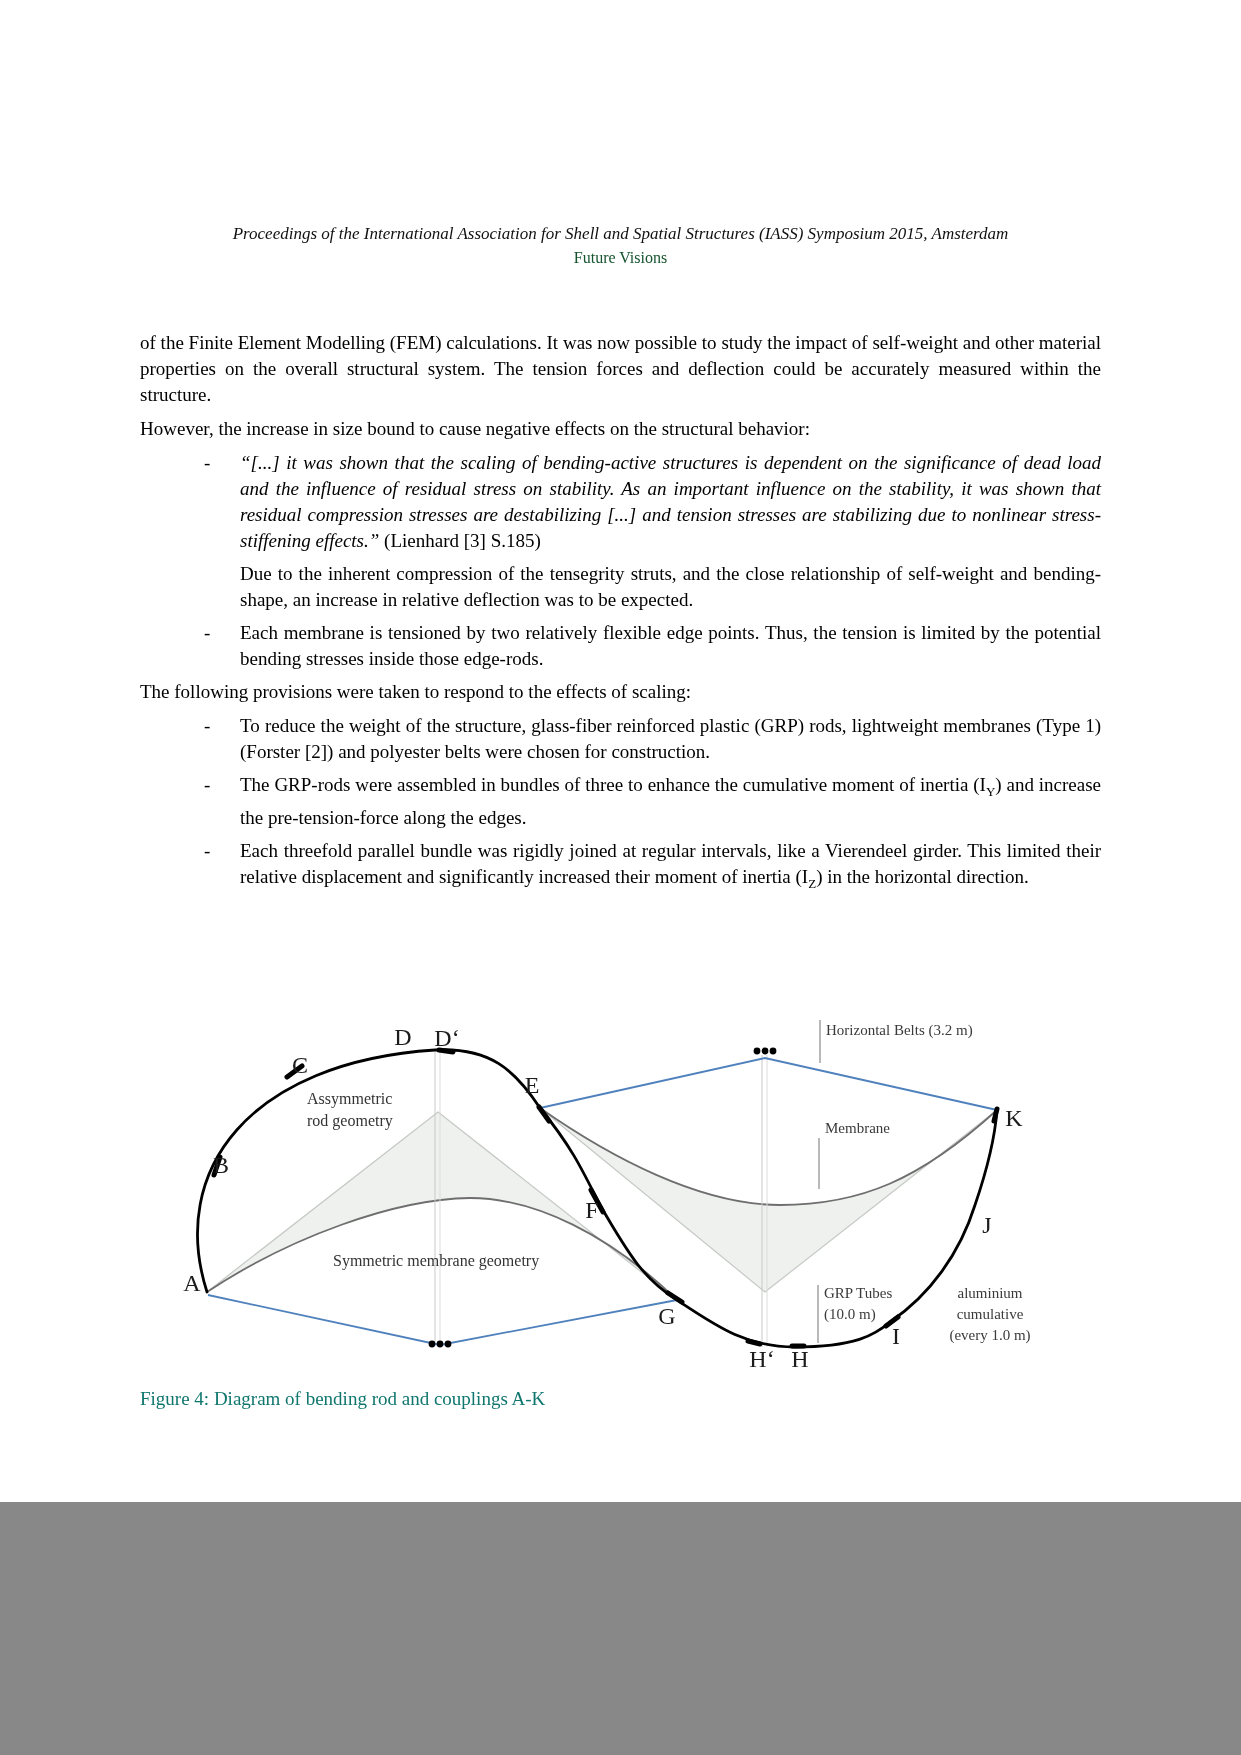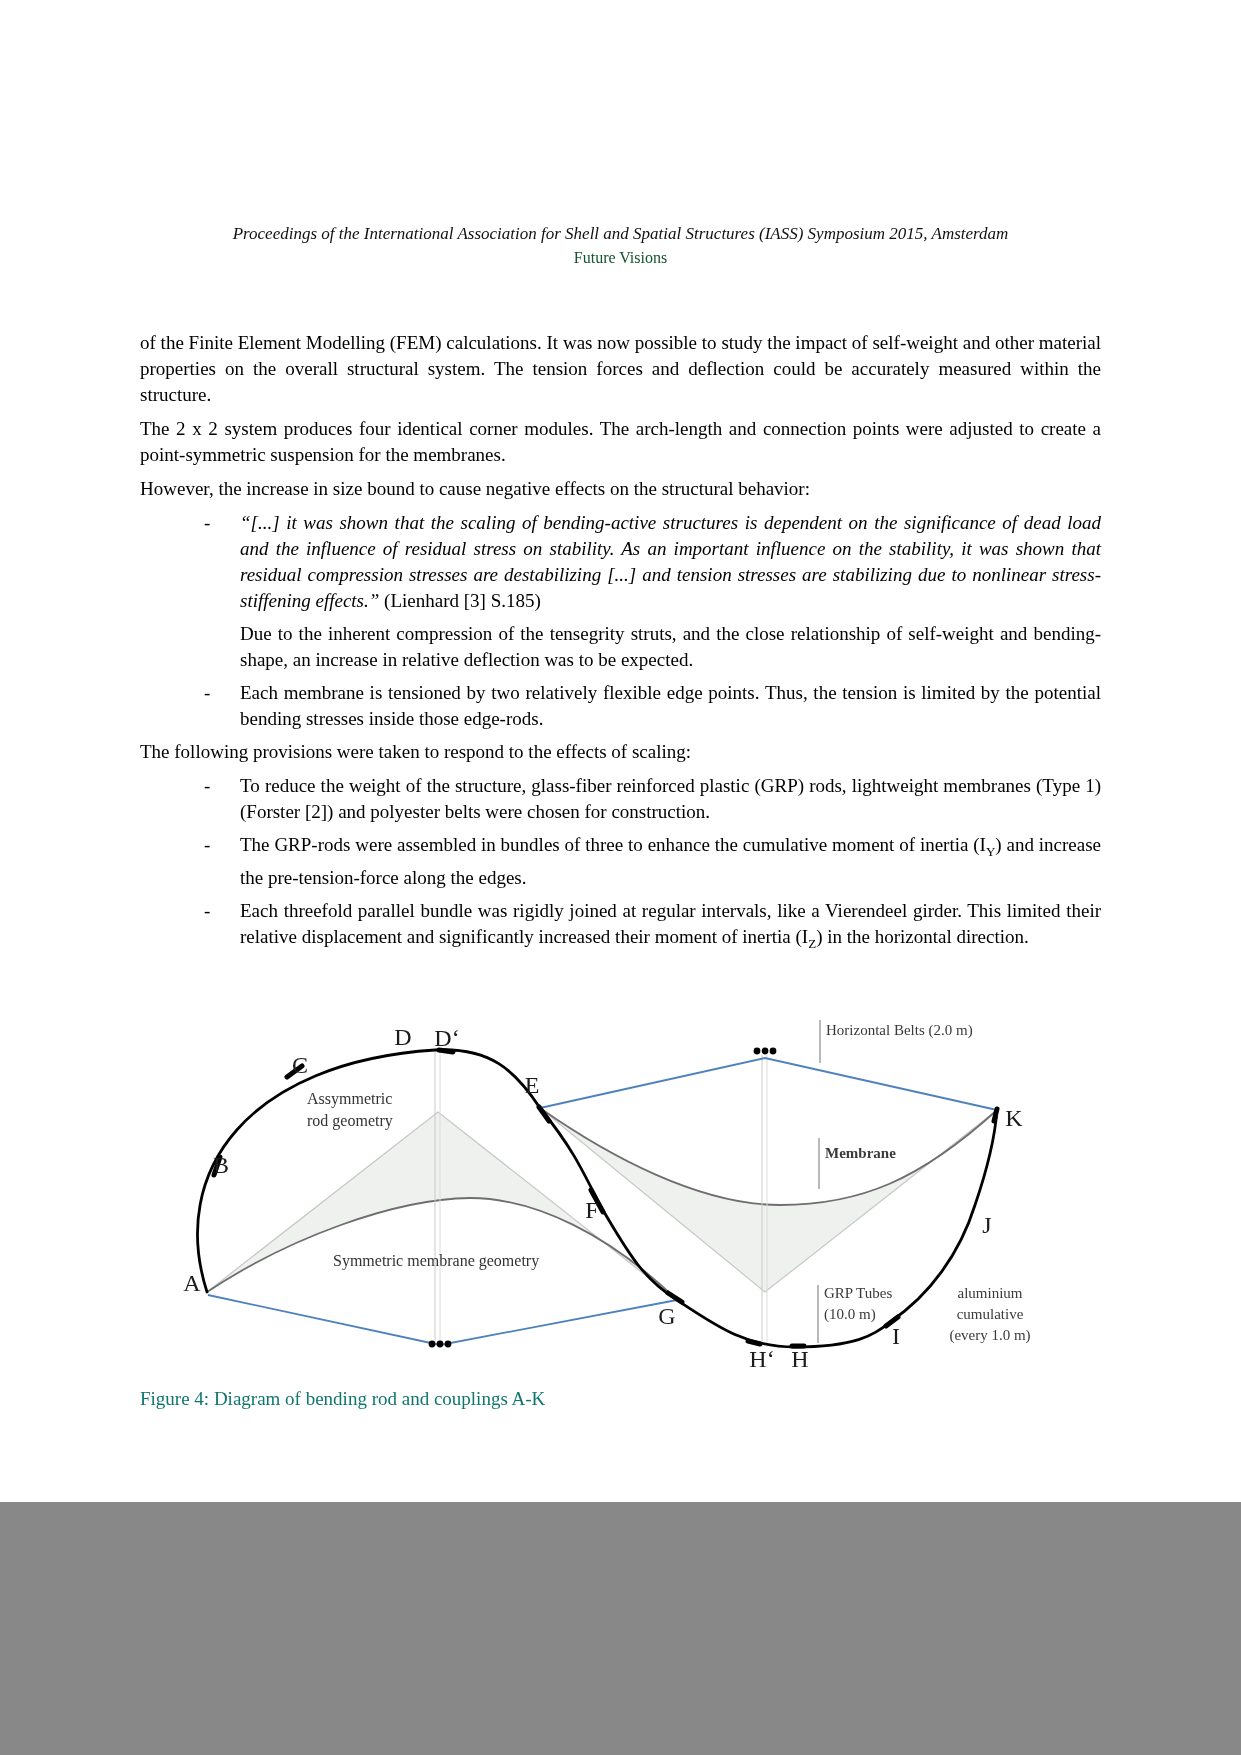--- a/index.html
+++ b/index.html
@@ -33,21 +33,20 @@
 </head>
 <body>
 
 <div class="page">
 
   <div class="hdr1">Proceedings of the International Association for Shell and Spatial Structures (IASS) Symposium 2015, Amsterdam</div>
   <div class="hdr2">Future Visions</div>
 
   <div class="body-col">
     <p class="para">of the Finite Element Modelling (FEM) calculations. It was now possible to study the impact of self-weight and other material properties on the overall structural system. The tension forces and deflection could be accurately measured within the structure.</p>
-    <p class="para">The 2 x 2 system produces four identical corner modules. The arch-length and connection points were adjusted to create a point-symmetric suspension for the membranes.</p>
     <p class="para">However, the increase in size bound to cause negative effects on the structural behavior:</p>
 
     <div class="li">
       <span class="dash">-</span>
       <span class="q">“[...] it was shown that the scaling of bending-active structures is dependent on the significance of dead load and the influence of residual stress on stability. As an important influence on the stability, it was shown that residual compression stresses are destabilizing [...] and tension stresses are stabilizing due to nonlinear stress-stiffening effects.”</span><span> (Lienhard [3] S.185)</span>
     </div>
 
     <p class="indented">Due to the inherent compression of the tensegrity struts, and the close relationship of self-weight and bending-shape, an increase in relative deflection was to be expected.</p>
 
     <div class="li">
@@ -138,22 +137,22 @@
     <div class="ptlabel" style="left:756px; top:351px;">I</div>
     <div class="ptlabel" style="left:847px; top:240px;">J</div>
     <div class="ptlabel" style="left:874px; top:133px;">K</div>
 
     <div class="figtext" style="left:167px; top:103px;">
       <div>Assymmetric</div>
       <div>rod geometry</div>
     </div>
     <div class="figtext" style="left:193px; top:265px;">Symmetric membrane geometry</div>
 
-    <div class="figsmall" style="left:686px; top:35px;">Horizontal Belts (2.0 m)</div>
-    <div class="figsmall" style="left:685px; top:158px;font-weight:bold;">Membrane</div>
+    <div class="figsmall" style="left:686px; top:35px;">Horizontal Belts (3.2 m)</div>
+    <div class="figsmall" style="left:685px; top:133px;">Membrane</div>
     <div class="figsmall" style="left:684px; top:298px;">
       <div>GRP Tubes</div>
       <div>(10.0 m)</div>
     </div>
     <div class="figsmall alu" style="left:780px; top:298px;">
       <div>aluminium</div>
       <div>cumulative</div>
       <div>(every 1.0 m)</div>
     </div>
   </div>

